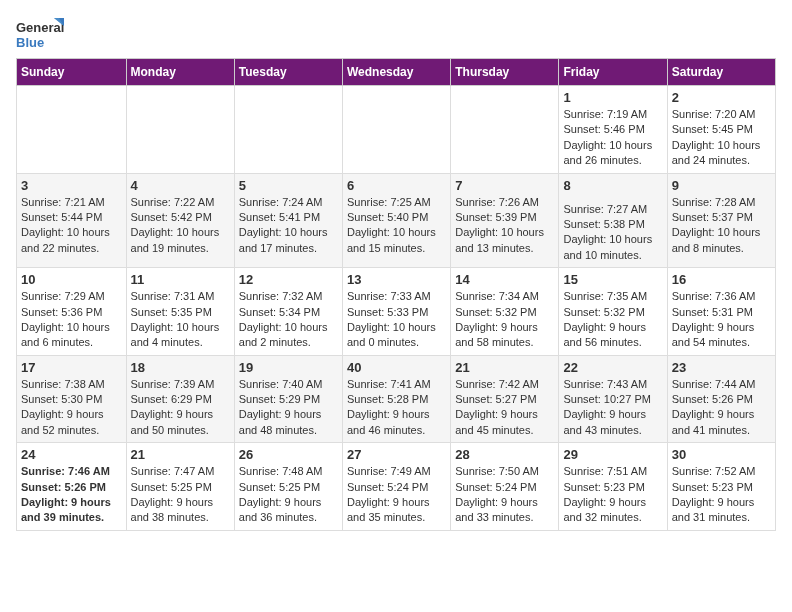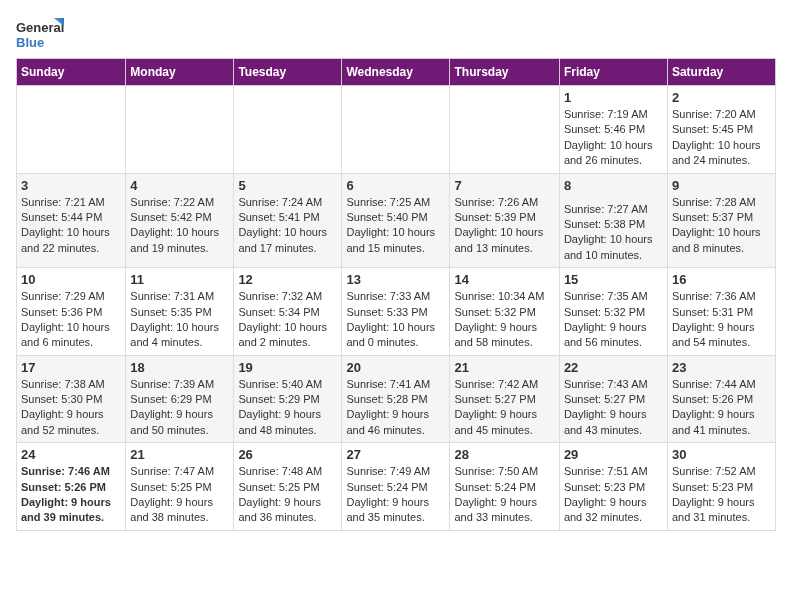--- a/index.html
+++ b/index.html
@@ -203,21 +203,21 @@
         </td>
         <td>
           <div class="day-num">13</div>
           <div class="day-info" style="white-space: pre-line;">Sunrise: 7:33 AM
 Sunset: 5:33 PM
 Daylight: 10 hours
 and 0 minutes.</div>
         </td>
         <td>
           <div class="day-num">14</div>
-          <div class="day-info" style="white-space: pre-line;">Sunrise: 10:34 AM
+          <div class="day-info" style="white-space: pre-line;">Sunrise: 7:34 AM
 Sunset: 5:32 PM
 Daylight: 9 hours
 and 58 minutes.</div>
         </td>
         <td>
           <div class="day-num">15</div>
           <div class="day-info" style="white-space: pre-line;">Sunrise: 7:35 AM
 Sunset: 5:32 PM
 Daylight: 9 hours
 and 56 minutes.</div>
@@ -240,43 +240,43 @@
         </td>
         <td>
           <div class="day-num">18</div>
           <div class="day-info" style="white-space: pre-line;">Sunrise: 7:39 AM
 Sunset: 6:29 PM
 Daylight: 9 hours
 and 50 minutes.</div>
         </td>
         <td>
           <div class="day-num">19</div>
-          <div class="day-info" style="white-space: pre-line;">Sunrise: 5:40 AM
+          <div class="day-info" style="white-space: pre-line;">Sunrise: 7:40 AM
 Sunset: 5:29 PM
 Daylight: 9 hours
 and 48 minutes.</div>
         </td>
         <td>
-          <div class="day-num">20</div>
+          <div class="day-num">40</div>
           <div class="day-info" style="white-space: pre-line;">Sunrise: 7:41 AM
 Sunset: 5:28 PM
 Daylight: 9 hours
 and 46 minutes.</div>
         </td>
         <td>
           <div class="day-num">21</div>
           <div class="day-info" style="white-space: pre-line;">Sunrise: 7:42 AM
 Sunset: 5:27 PM
 Daylight: 9 hours
 and 45 minutes.</div>
         </td>
         <td>
           <div class="day-num">22</div>
           <div class="day-info" style="white-space: pre-line;">Sunrise: 7:43 AM
-Sunset: 5:27 PM
+Sunset: 10:27 PM
 Daylight: 9 hours
 and 43 minutes.</div>
         </td>
         <td>
           <div class="day-num">23</div>
           <div class="day-info" style="white-space: pre-line;">Sunrise: 7:44 AM
 Sunset: 5:26 PM
 Daylight: 9 hours
 and 41 minutes.</div>
         </td>

